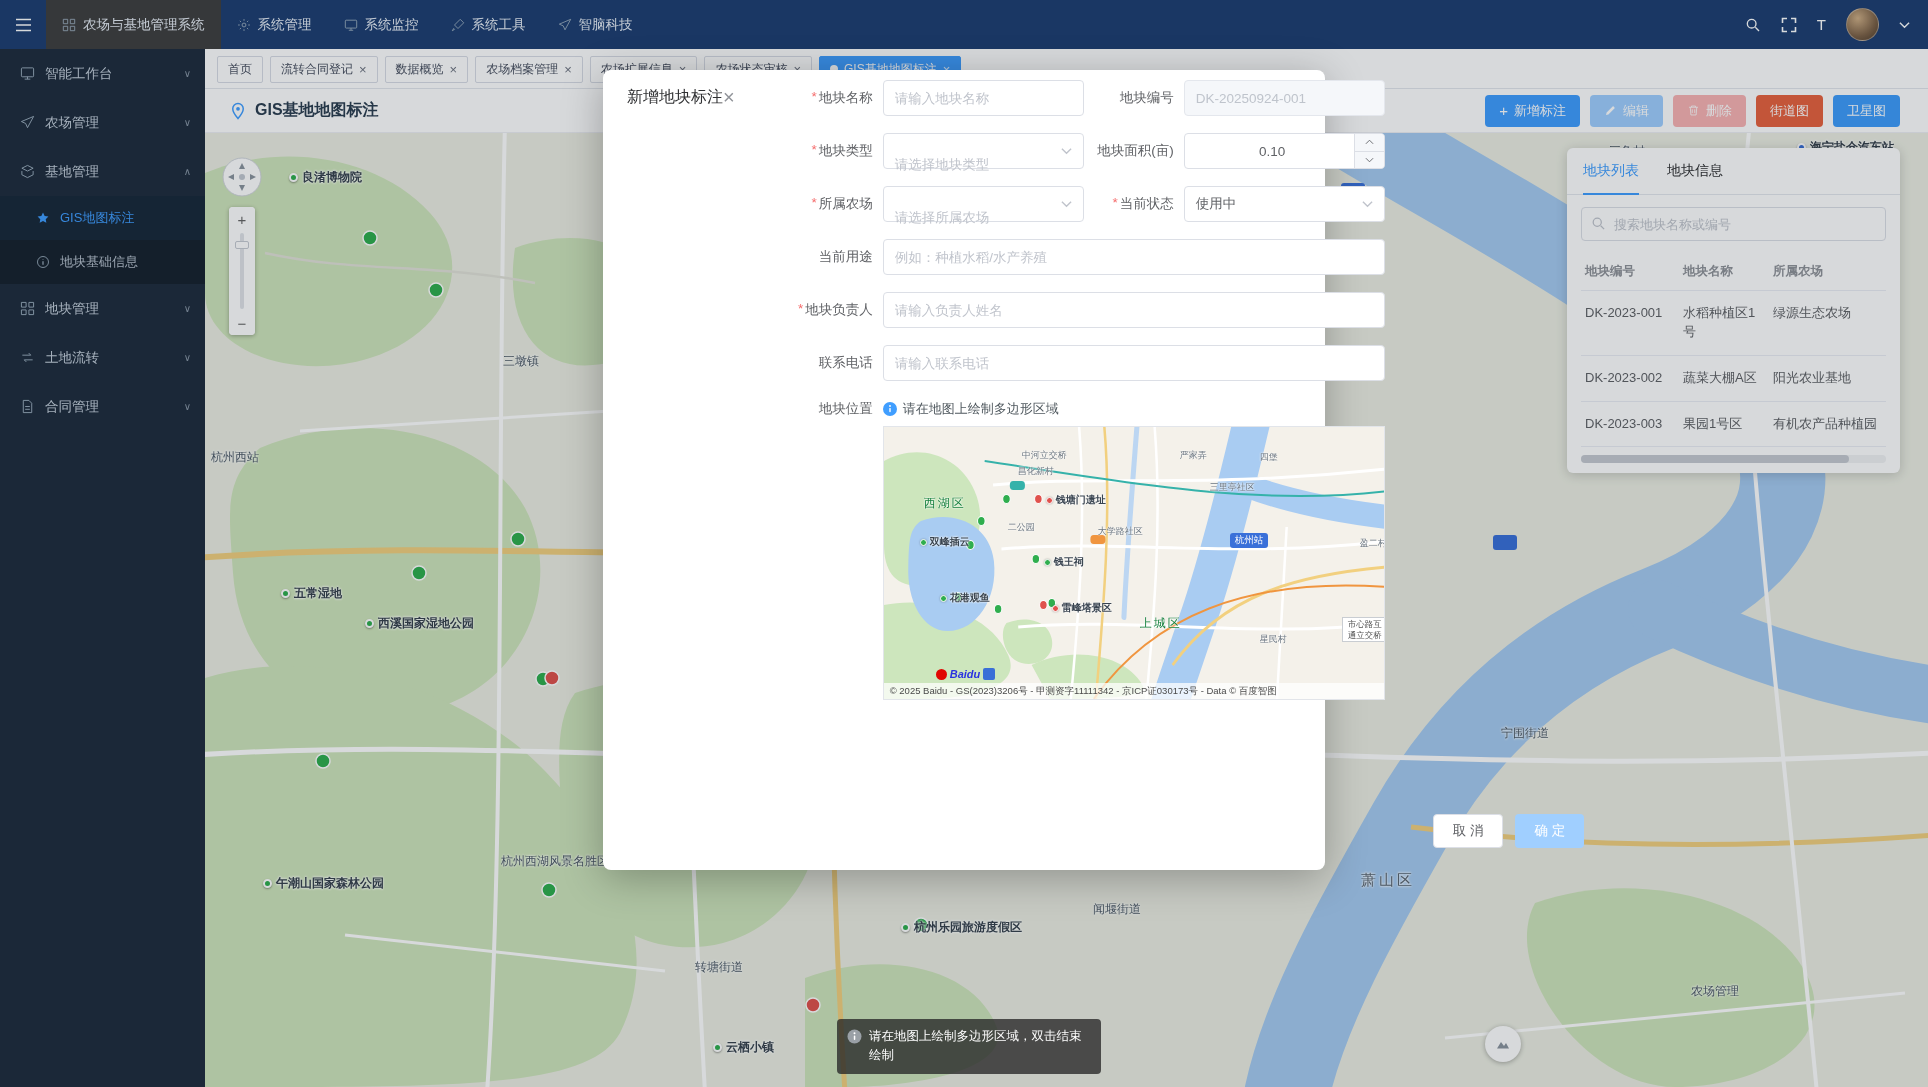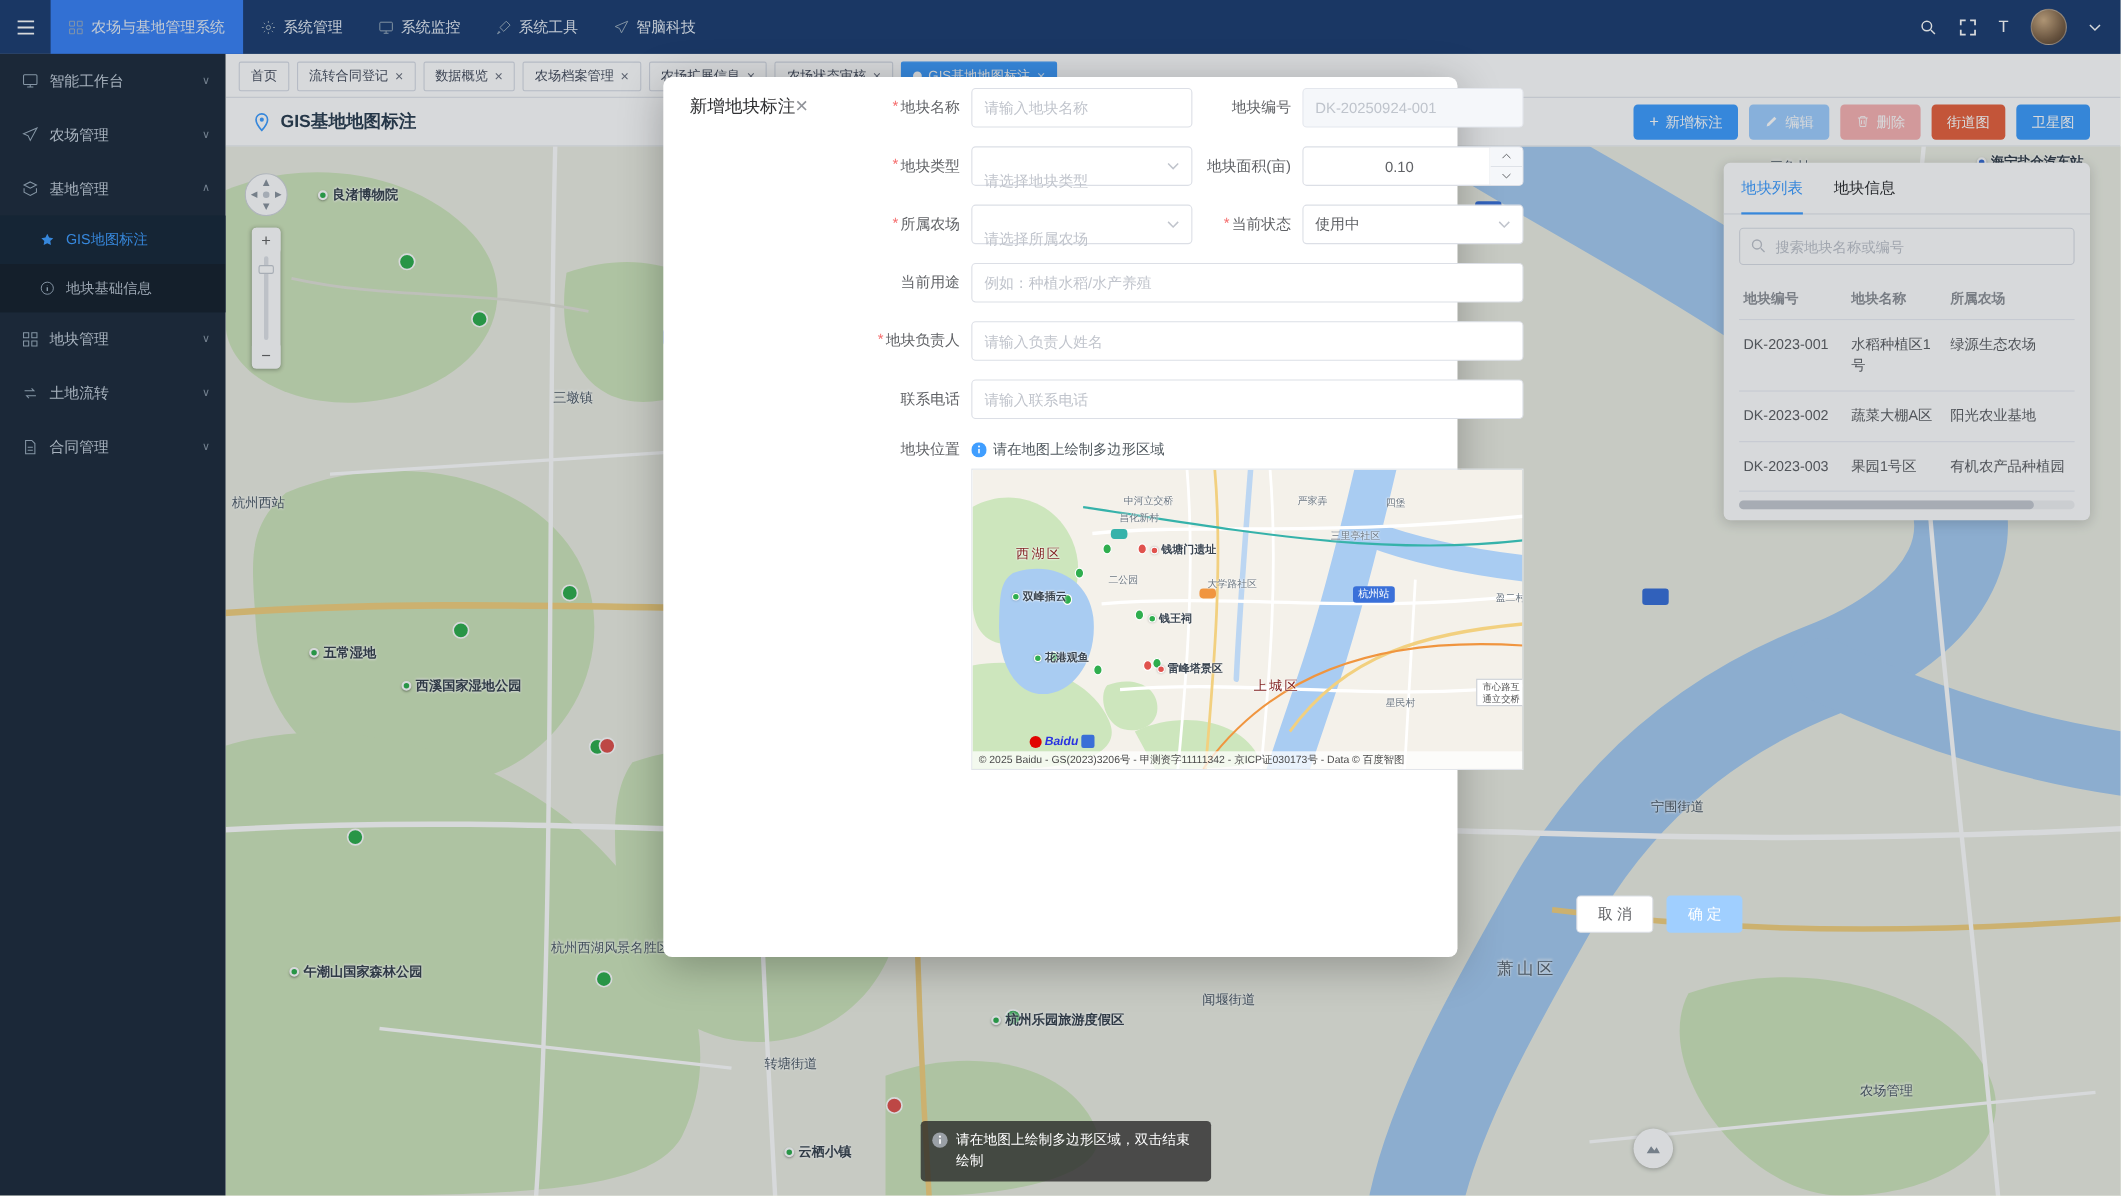--- a/index.html
+++ b/index.html
@@ -7,21 +7,21 @@
   body{font-family:"Liberation Sans","DejaVu Sans",sans-serif;background:#dfe3da;}
   .viewport{position:relative;width:1928px;height:1087px;overflow:hidden;background:#e9ebe2;}
 
   
   .topbar{position:absolute;top:0;left:0;right:0;height:49px;background:#1e3f72;display:flex;align-items:center;z-index:30;}
   .brand{width:205px;height:100%;display:flex;align-items:center;gap:10px;padding-left:16px;background:rgba(0,0,0,.14);flex:none;}
   .brand-text{color:#fff;font-size:17px;font-weight:bold;letter-spacing:1px;}
   .hamburger{width:46px;height:100%;display:flex;align-items:center;justify-content:center;background:none;border:none;color:#fff;cursor:pointer;}
   .topmenu{display:flex;height:100%;}
   .topmenu-item{display:flex;align-items:center;gap:7px;padding:0 16px;color:#e8eef6;font-size:13.5px;cursor:pointer;height:100%;}
-  .topmenu-item.active{background:#3b82f6;}
+  .topmenu-item.active{background:#404040;}
   .top-actions{margin-left:auto;display:flex;align-items:center;gap:20px;padding-right:18px;color:#fff;}
   .icon-btn{background:none;border:none;color:#fff;display:flex;align-items:center;cursor:pointer;font-size:15px;}
   .avatar{width:33px;height:33px;border-radius:50%;background:radial-gradient(circle at 35% 30%,#cfae85,#7d6247 60%,#4c3a29);border:1px solid rgba(255,255,255,.35);cursor:pointer;}
 
   
   .sidebar{position:absolute;top:49px;left:0;bottom:0;width:205px;background:#1f2d3d;z-index:30;}
   .side-item{height:49px;display:flex;align-items:center;gap:10px;padding:0 14px 0 20px;color:#c6d0dc;font-size:13.5px;cursor:pointer;}
   .side-item .caret{margin-left:auto;font-size:10px;color:#8a97a6;}
   .side-ico{flex:none;color:#9fb0c0;}
   .submenu{background:#17222e;}
@@ -110,21 +110,21 @@
   .number{flex:1;position:relative;height:36px;min-width:0;}
   .number input{width:100%;height:100%;border:1px solid #dcdfe6;border-radius:4px;text-align:center;font-size:13.5px;color:#606266;padding:0 34px 0 10px;outline:none;}
   .stepper{position:absolute;top:1px;right:1px;bottom:1px;width:30px;border-left:1px solid #dcdfe6;display:flex;flex-direction:column;border-radius:0 4px 4px 0;overflow:hidden;}
   .step{flex:1;display:flex;align-items:center;justify-content:center;background:#f5f7fa;border:none;cursor:pointer;padding:0;}
   .step.up{border-bottom:1px solid #dcdfe6;}
   .loc .flabel{align-self:flex-start;padding-top:2px;}
   .loc-content{flex:1;min-width:0;}
   .loc-hint{display:flex;align-items:center;gap:6px;font-size:13px;color:#50595f;height:22px;margin-bottom:6px;}
   .mapbox{position:relative;width:100%;height:274px;border:1px solid #e2e5ea;overflow:hidden;cursor:crosshair;}
   .dlb{position:absolute;white-space:nowrap;z-index:2;text-shadow:0 0 2px #fff,0 0 2px #fff;}
-  .dlb.dist{font-size:12px;color:#7f1d1d;letter-spacing:2px;}
+  .dlb.dist{font-size:12px;color:#15803d;letter-spacing:2px;}
   .dlb.town{font-size:10.5px;color:#57636e;}
   .dlb.poi{display:flex;align-items:center;gap:3px;font-size:10px;color:#394450;}
   .dgd{width:7px;height:7px;border-radius:50%;background:#2fae4e;border:1.5px solid #fff;flex:none;box-shadow:0 0 2px rgba(0,0,0,.3);}
   .dgd.red{background:#e0524d;}
   .dlb.tiny{font-size:9px;color:#6b7680;}
   .dlb.box{font-size:8.5px;color:#555;background:#fff;border:1px solid #c9cdd2;padding:1px 2px;line-height:1.25;white-space:normal;width:46px;text-align:center;text-shadow:none;}
   .dlb.rail{font-size:9.5px;color:#fff;background:#3a70d9;padding:1px 5px;border-radius:3px;text-shadow:none;}
   .attrib{position:absolute;left:0;right:0;bottom:0;height:16px;background:rgba(255,255,255,.75);font-size:9.5px;color:#4a4a4a;display:flex;align-items:center;padding:0 6px;white-space:nowrap;overflow:hidden;z-index:3;}
   .bdlogo{position:absolute;left:5px;bottom:19px;display:flex;align-items:center;gap:3px;z-index:3;padding-left:47px;}
   .paw{width:11px;height:11px;border-radius:50%;background:#e10601;flex:none;}

